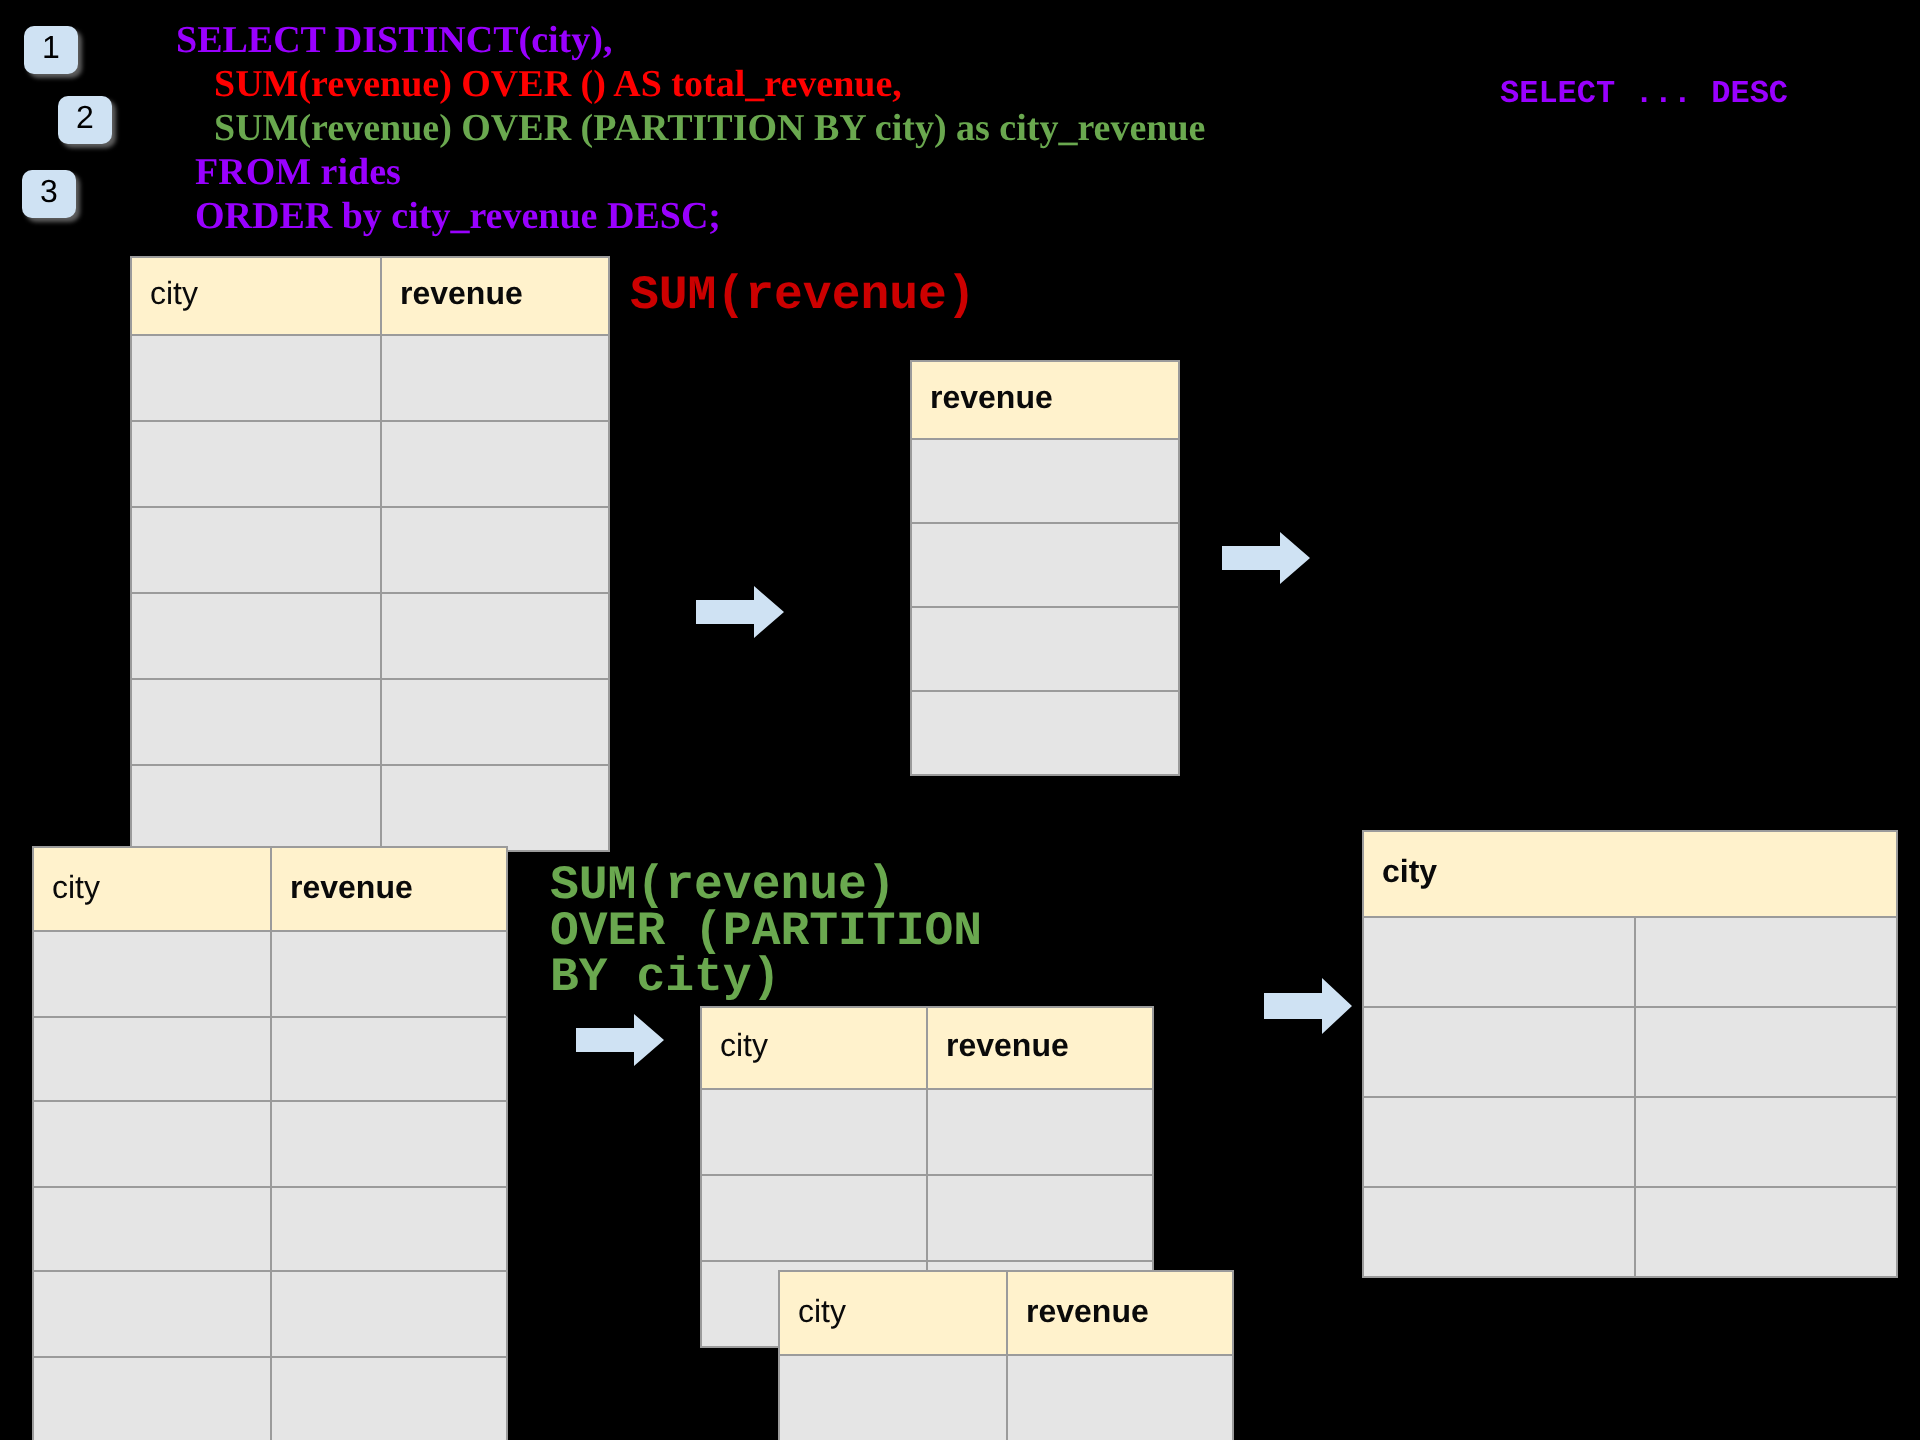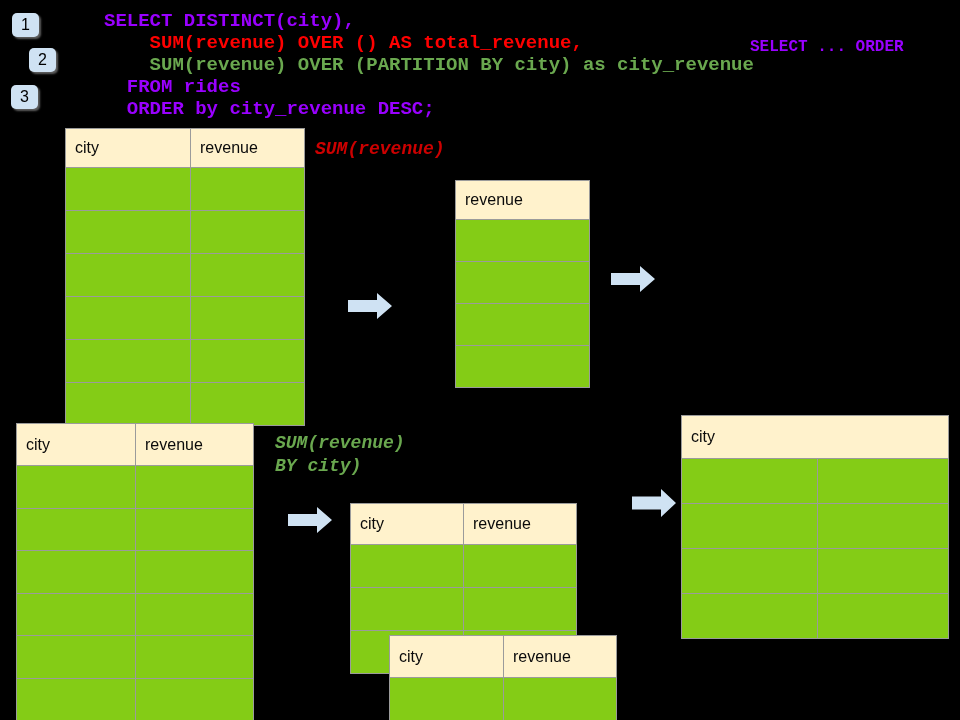--- a/index.html
+++ b/index.html
@@ -1,50 +1,50 @@
 <!DOCTYPE html>
 <html style="--c-background: #000000; --c-purple: #9900ff; --c-red: #ff0000; --c-red_label: #cc0000; --c-green: #6aa84f; --c-header_fill: #fff2cc; --c-border: #9b9b9b; --c-arrow: #cfe2f3; --c-badge: #cfe2f3;"><head>
 <meta charset="utf-8">
 <style>
   html,body{margin:0;padding:0;background:#000;}
   .stage{position:relative;width:960px;height:720px;background:var(--c-background,#000);overflow:hidden;
          font-family:"Liberation Sans", sans-serif;}
 
   
-  .code{position:absolute;left:104px;top:10px;
-        font-family:Liberation Mono, monospace;
+  .code{position:absolute;left:88px;top:10px;
+        font-family:Liberation Serif, serif;
         font-weight:bold;font-size:19px;line-height:22px;white-space:pre;}
   .code .code-line{white-space:pre;}
 
   
   .side-note{position:absolute;left:750px;top:37px;
              font-family:"Liberation Mono","DejaVu Sans Mono",monospace;
              font-weight:bold;font-size:16px;line-height:20px;white-space:pre;}
 
   
   .anno{position:absolute;font-family:"Liberation Mono","DejaVu Sans Mono",monospace;
-        font-weight:bold;font-size:18px;line-height:22px;white-space:pre;font-style:italic;}
+        font-weight:bold;font-size:24px;line-height:22px;white-space:pre;}
   .label-total{left:315px;top:138px;}
   .label-partition{left:275px;top:432px;line-height:23px;}
 
   
   .badge{position:absolute;width:27px;height:24px;background:var(--c-badge,#cfe2f3);
          border-radius:5px;display:flex;align-items:center;justify-content:center;
          font-size:16px;color:#000;box-shadow:2px 2px 2px rgba(125,125,125,0.75);}
   .b1{left:12px;top:13px;}
   .b2{left:29px;top:48px;}
   .b3{left:11px;top:85px;}
 
   
-  .tbl{position:absolute;background:#84cc16;border:1px solid var(--c-border,#9b9b9b);box-sizing:border-box;}
+  .tbl{position:absolute;background:#e5e5e5;border:1px solid var(--c-border,#9b9b9b);box-sizing:border-box;}
   .tbl .hd{height:var(--hh);display:grid;grid-template-columns:var(--cols);
            background:var(--c-header_fill,#fff2cc);}
   .tbl .hd .cell{display:flex;align-items:center;padding-left:9px;
                  font-size:16px;color:#0a0a0a;border-right:1px solid var(--c-border,#9b9b9b);}
-  .tbl .hd .cell:last-child{border-right:none;}
+  .tbl .hd .cell:last-child{border-right:none;font-weight:bold;}
   .tbl .row{height:var(--rh);display:grid;grid-template-columns:var(--cols);
             border-top:1px solid var(--c-border,#9b9b9b);}
   .tbl .row .cell{border-right:1px solid var(--c-border,#9b9b9b);}
   .tbl .row .cell:last-child{border-right:none;}
 
   .t1{left:65px; top:128px;width:240px;--cols:125px 1fr;--hh:38px;--rh:42px;}
   .t2{left:455px;top:180px;width:135px;--cols:1fr;     --hh:38px;--rh:41px;}
   .t3{left:16px; top:423px;width:238px;--cols:119px 1fr;--hh:41px;--rh:41.5px;}
   .t4{left:350px;top:503px;width:227px;--cols:113px 1fr;--hh:40px;--rh:42px;}
   .t5{left:389px;top:635px;width:228px;--cols:114px 1fr;--hh:41px;--rh:42px;z-index:5;}
@@ -62,24 +62,24 @@
 <body>
 
 <div class="stage">
 
   <div class="badge b1">1</div>
   <div class="badge b2">2</div>
   <div class="badge b3">3</div>
 
   <div class="code"><div class="code-line" style="color: rgb(153, 0, 255);">SELECT DISTINCT(city),</div><div class="code-line" style="color: rgb(255, 0, 0);">    SUM(revenue) OVER () AS total_revenue,</div><div class="code-line" style="color: rgb(106, 168, 79);">    SUM(revenue) OVER (PARTITION BY city) as city_revenue</div><div class="code-line" style="color: rgb(153, 0, 255);">  FROM rides</div><div class="code-line" style="color: rgb(153, 0, 255);">  ORDER by city_revenue DESC;</div></div>
 
-  <div class="side-note" style="color: rgb(153, 0, 255);"><div>SELECT ... ORDER</div></div>
+  <div class="side-note" style="color: rgb(153, 0, 255);"><div>SELECT ... DESC</div></div>
 
   <div class="anno label-total" style="color: rgb(204, 0, 0);"><div>SUM(revenue)</div></div>
-  <div class="anno label-partition" style="color: rgb(106, 168, 79);"><div>SUM(revenue)</div><div>BY city)</div></div>
+  <div class="anno label-partition" style="color: rgb(106, 168, 79);"><div>SUM(revenue)</div><div>OVER (PARTITION</div><div>BY city)</div></div>
 
   <div class="tbl t1">
       <div class="hd">
         <div class="cell">city</div>
         <div class="cell">revenue</div>
       </div>
       <div class="row">
         <div class="cell"></div>
         <div class="cell"></div>
       </div>

